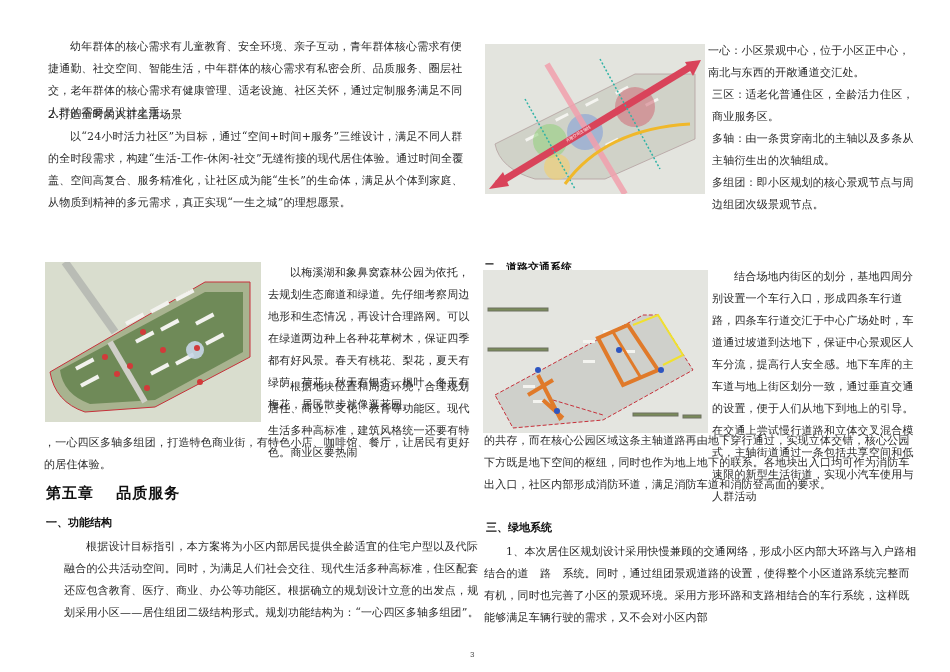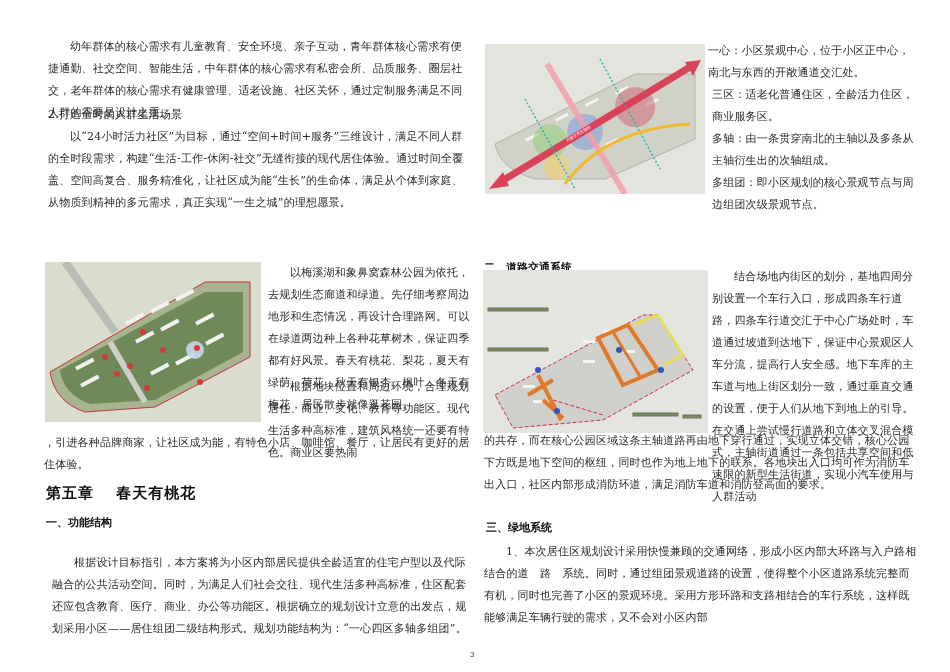--- a/index.html
+++ b/index.html
@@ -49,25 +49,25 @@
       <circle cx="60" cy="95" r="3"></circle>
         <circle cx="85" cy="104" r="3"></circle>
         <circle cx="72" cy="112" r="3"></circle>
       <circle cx="102" cy="126" r="3"></circle>
         <circle cx="155" cy="120" r="3"></circle>
     </g>
   </svg>
 </div>
 <div class="p indent" style="left:268px; top:262px; width:210px;">以梅溪湖和象鼻窝森林公园为依托，去规划生态廊道和绿道。先仔细考察周边地形和生态情况，再设计合理路网。可以在绿道两边种上各种花草树木，保证四季都有好风景。春天有桃花、梨花，夏天有绿荫、荷花，秋天有银杏、枫叶，冬天有梅花，居民散步就像逛花园。</div>
 <div class="p indent" style="left:268px; top:376px; width:210px;">根据地块位置和周边环境，合理规划居住、商业、文化、教育等功能区。现代生活多种高标准，建筑风格统一还要有特色。商业区要热闹</div>
-<div class="p" style="left:44px; top:432px; width:430px;">，引进各种品牌商家，让社区成为能，有特色小店、咖啡馆、餐厅，让居民有更好的居住体验。</div>
+<div class="p" style="left:44px; top:432px; width:430px;">，一心四区多轴多组团，打造特色商业街，有特色小店、咖啡馆、餐厅，让居民有更好的居住体验。</div>
 
-<div class="h1" style="left:46px; top:484px;">第五章　 春天有桃花</div>
+<div class="h1" style="left:46px; top:484px;">第五章　 品质服务</div>
 <div class="h2" style="left:46px; top:515px;">一、功能结构</div>
-<div class="p indent" style="left:52px; top:536px; width:425px;margin-top:16px;">根据设计目标指引，本方案将为小区内部居民提供全龄适宜的住宅户型以及代际融合的公共活动空间。同时，为满足人们社会交往、现代生活多种高标准，住区配套还应包含教育、医疗、商业、办公等功能区。根据确立的规划设计立意的出发点，规划采用小区——居住组团二级结构形式。规划功能结构为：“一心四区多轴多组团”。</div>
+<div class="p indent" style="left:64px; top:536px; width:425px;">根据设计目标指引，本方案将为小区内部居民提供全龄适宜的住宅户型以及代际融合的公共活动空间。同时，为满足人们社会交往、现代生活多种高标准，住区配套还应包含教育、医疗、商业、办公等功能区。根据确立的规划设计立意的出发点，规划采用小区——居住组团二级结构形式。规划功能结构为：“一心四区多轴多组团”。</div>
 
 <div class="img" style="left:485px; top:44px; width:220px; height:150px; background:#e6e6e0;">
   <svg width="220" height="150" viewBox="0 0 220 150">
     <rect width="220" height="150" fill="#e3e4de"></rect>
     <path d="M10 100 L150 30 L210 30 L210 95 L120 135 L50 135 Q15 125 10 100 Z" fill="#d0d2c8" stroke="#b4a0a0" stroke-width="0.8"></path>
     <g fill="#f4f4f0">
       <rect x="40" y="95" width="14" height="3" transform="rotate(-27 40 95)"></rect>
       <rect x="70" y="75" width="14" height="3" transform="rotate(-27 70 75)"></rect>
       <rect x="100" y="60" width="14" height="3" transform="rotate(-27 100 60)"></rect>
       <rect x="130" y="48" width="14" height="3" transform="rotate(-27 130 48)"></rect>

